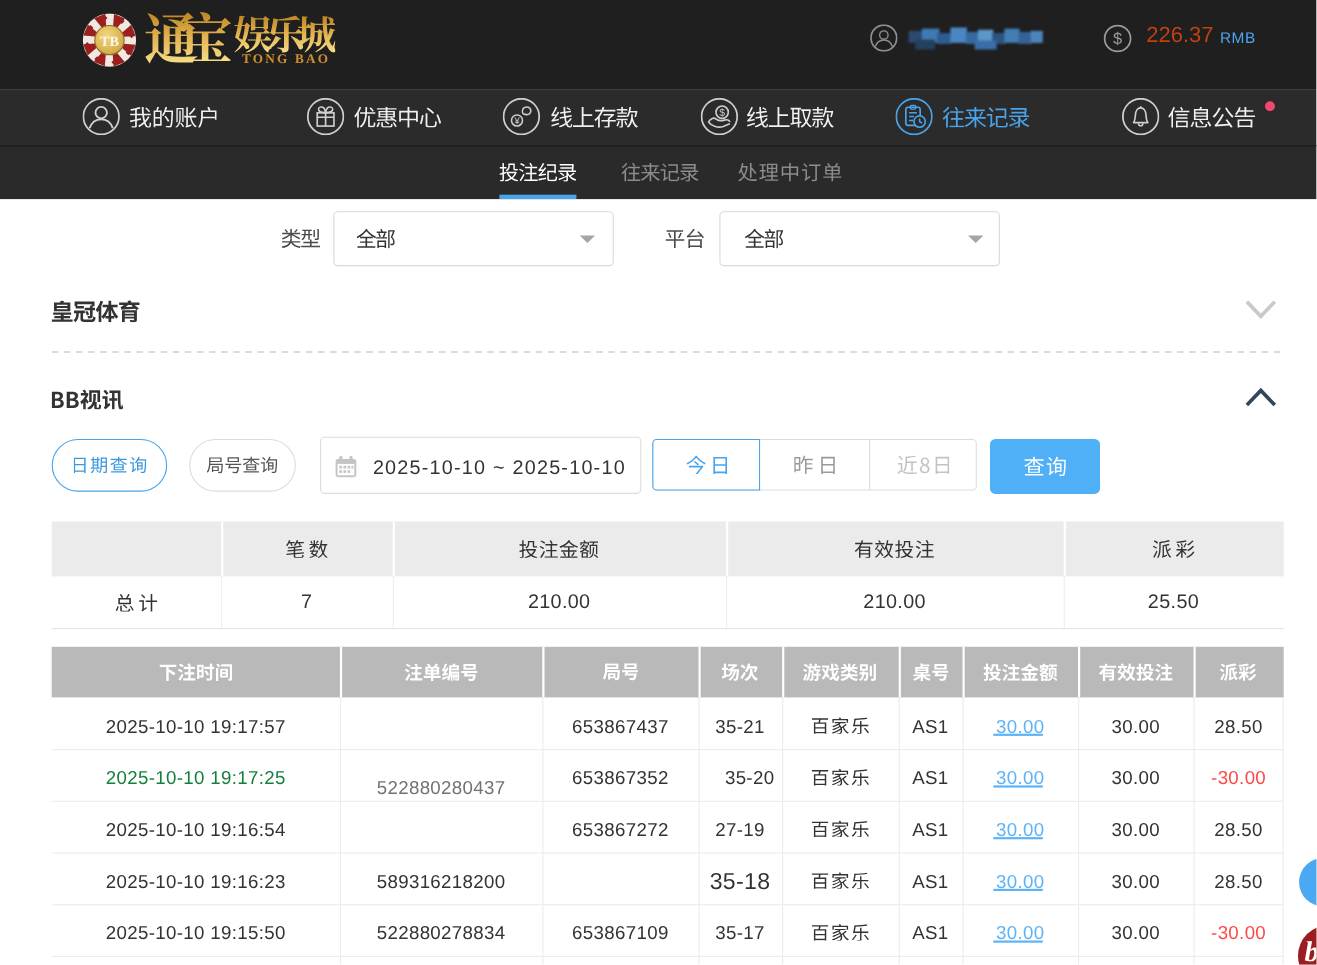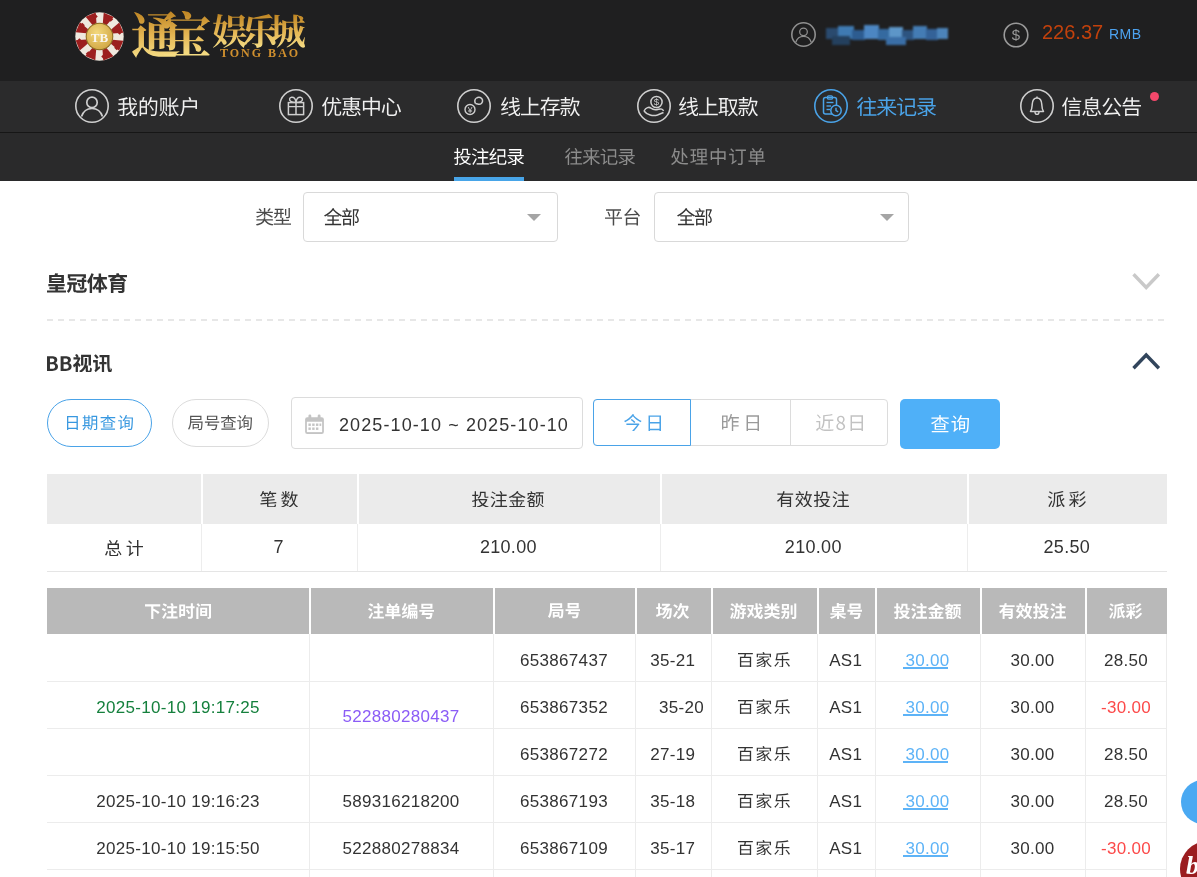--- a/index.html
+++ b/index.html
@@ -520,74 +520,75 @@
     <div class="abs" style="left:816.5px;top:634px;width:1px;height:243px;background:#ececec"></div>
     <div class="abs" style="left:875px;top:634px;width:1px;height:243px;background:#ececec"></div>
     <div class="abs" style="left:980px;top:634px;width:1px;height:243px;background:#ececec"></div>
     <div class="abs" style="left:1085px;top:634px;width:1px;height:243px;background:#ececec"></div>
     <div class="abs" style="left:1166px;top:634px;width:1px;height:243px;background:#ececec"></div>
     <div class="abs" style="left:47px;top:681px;width:1120px;height:1px;background:#ececec"></div>
     <div class="abs" style="left:47px;top:728px;width:1120px;height:1px;background:#ececec"></div>
     <div class="abs" style="left:47px;top:775px;width:1120px;height:1px;background:#ececec"></div>
     <div class="abs" style="left:47px;top:822px;width:1120px;height:1px;background:#ececec"></div>
     <div class="abs" style="left:47px;top:869px;width:1120px;height:1px;background:#ececec"></div>
+    <div class="cell" style="left:47px;top:634px;width:262px;height:47px;font-size:17px;color:#333;letter-spacing:0.3px;padding-top:7px;box-sizing:border-box">2025-10-10 19:17:57</div>
     <div class="cell" style="left:493px;top:634px;width:142px;height:47px;font-size:17px;color:#333;letter-spacing:0.3px;padding-top:7px;box-sizing:border-box">653867437</div>
     <div class="cell" style="left:635px;top:634px;width:75.5px;height:47px;font-size:17px;color:#333;letter-spacing:0.3px;padding-top:7px;box-sizing:border-box">35-21</div>
     <div style="position:absolute;left:737.5px;top:651.6px;line-height:0">
       <svg class="t " width="52.0" height="15.8" viewBox="0 0 52.0 15.8">
         <g fill="#333333" transform="translate(-1.09,14.40) scale(0.01700,-0.01700)">
           <use href="#q89" x="0.0"></use>
           <use href="#q90" x="1081.4"></use>
           <use href="#q91" x="2162.8"></use>
         </g>
       </svg>
     </div>
     <div class="cell" style="left:816.5px;top:634px;width:58.5px;height:47px;font-size:17px;color:#333;letter-spacing:0.3px;padding-top:7px;box-sizing:border-box">AS1</div>
     <div class="cell" style="left:875px;top:634px;width:105px;height:47px;font-size:17px;color:#5db3f7;letter-spacing:0.3px;padding-top:7px;box-sizing:border-box">30.00</div>
     <div class="cell" style="left:980px;top:634px;width:105px;height:47px;font-size:17px;color:#333;letter-spacing:0.3px;padding-top:7px;box-sizing:border-box">30.00</div>
     <div class="cell" style="left:1085px;top:634px;width:82px;height:47px;font-size:17px;color:#333;letter-spacing:0.3px;padding-top:7px;box-sizing:border-box">28.50</div>
     <div class="abs" style="left:903px;top:667px;width:45px;height:1.5px;background:#5db3f7"></div>
     <div class="cell" style="left:47px;top:681px;width:262px;height:47px;font-size:17px;color:#15803d;letter-spacing:0.3px;padding-top:7px;box-sizing:border-box">2025-10-10 19:17:25</div>
-    <div class="cell" style="left:309px;top:681px;width:184px;height:47px;font-size:17px;color:#8b5cf6;letter-spacing:0.3px;padding-top:25px;box-sizing:border-box">522880280437</div>
+    <div class="cell" style="left:309px;top:681px;width:184px;height:47px;font-size:17px;color:#737373;letter-spacing:0.3px;padding-top:25px;box-sizing:border-box">522880280437</div>
     <div class="cell" style="left:493px;top:681px;width:142px;height:47px;font-size:17px;color:#333;letter-spacing:0.3px;padding-top:7px;box-sizing:border-box">653867352</div>
     <div class="cell" style="left:635px;top:681px;width:93px;height:47px;font-size:17px;color:#333;letter-spacing:0.3px;padding-top:7px;box-sizing:border-box">35-20</div>
     <div style="position:absolute;left:737.5px;top:698.6px;line-height:0">
       <svg class="t " width="52.0" height="15.8" viewBox="0 0 52.0 15.8">
         <g fill="#333333" transform="translate(-1.09,14.40) scale(0.01700,-0.01700)">
           <use href="#q89" x="0.0"></use>
           <use href="#q90" x="1081.4"></use>
           <use href="#q91" x="2162.8"></use>
         </g>
       </svg>
     </div>
     <div class="cell" style="left:816.5px;top:681px;width:58.5px;height:47px;font-size:17px;color:#333;letter-spacing:0.3px;padding-top:7px;box-sizing:border-box">AS1</div>
     <div class="cell" style="left:875px;top:681px;width:105px;height:47px;font-size:17px;color:#5db3f7;letter-spacing:0.3px;padding-top:7px;box-sizing:border-box">30.00</div>
     <div class="cell" style="left:980px;top:681px;width:105px;height:47px;font-size:17px;color:#333;letter-spacing:0.3px;padding-top:7px;box-sizing:border-box">30.00</div>
     <div class="cell" style="left:1085px;top:681px;width:82px;height:47px;font-size:17px;color:#fc4949;letter-spacing:0.3px;padding-top:7px;box-sizing:border-box">-30.00</div>
     <div class="abs" style="left:903px;top:714px;width:45px;height:1.5px;background:#5db3f7"></div>
+    <div class="cell" style="left:47px;top:728px;width:262px;height:47px;font-size:17px;color:#333;letter-spacing:0.3px;padding-top:7px;box-sizing:border-box">2025-10-10 19:16:54</div>
     <div class="cell" style="left:493px;top:728px;width:142px;height:47px;font-size:17px;color:#333;letter-spacing:0.3px;padding-top:7px;box-sizing:border-box">653867272</div>
     <div class="cell" style="left:635px;top:728px;width:75.5px;height:47px;font-size:17px;color:#333;letter-spacing:0.3px;padding-top:7px;box-sizing:border-box">27-19</div>
     <div style="position:absolute;left:737.5px;top:745.6px;line-height:0">
       <svg class="t " width="52.0" height="15.8" viewBox="0 0 52.0 15.8">
         <g fill="#333333" transform="translate(-1.09,14.40) scale(0.01700,-0.01700)">
           <use href="#q89" x="0.0"></use>
           <use href="#q90" x="1081.4"></use>
           <use href="#q91" x="2162.8"></use>
         </g>
       </svg>
     </div>
     <div class="cell" style="left:816.5px;top:728px;width:58.5px;height:47px;font-size:17px;color:#333;letter-spacing:0.3px;padding-top:7px;box-sizing:border-box">AS1</div>
     <div class="cell" style="left:875px;top:728px;width:105px;height:47px;font-size:17px;color:#5db3f7;letter-spacing:0.3px;padding-top:7px;box-sizing:border-box">30.00</div>
     <div class="cell" style="left:980px;top:728px;width:105px;height:47px;font-size:17px;color:#333;letter-spacing:0.3px;padding-top:7px;box-sizing:border-box">30.00</div>
     <div class="cell" style="left:1085px;top:728px;width:82px;height:47px;font-size:17px;color:#333;letter-spacing:0.3px;padding-top:7px;box-sizing:border-box">28.50</div>
     <div class="abs" style="left:903px;top:761px;width:45px;height:1.5px;background:#5db3f7"></div>
     <div class="cell" style="left:47px;top:775px;width:262px;height:47px;font-size:17px;color:#333;letter-spacing:0.3px;padding-top:7px;box-sizing:border-box">2025-10-10 19:16:23</div>
     <div class="cell" style="left:309px;top:775px;width:184px;height:47px;font-size:17px;color:#333;letter-spacing:0.3px;padding-top:7px;box-sizing:border-box">589316218200</div>
-    <div class="cell" style="left:493px;top:775px;width:142px;height:47px;font-size:17px;color:#333;letter-spacing:0.3px;padding-top:7px;box-sizing:border-box">653867193</div>
-    <div class="cell" style="left:635px;top:775px;width:75.5px;height:47px;font-size:17px;color:#333;letter-spacing:0.3px;padding-top:7px;box-sizing:border-box">35-18</div>
+    <div class="cell" style="left:635px;top:775px;width:75.5px;height:47px;font-size:21px;color:#333;letter-spacing:0.3px;padding-top:7px;box-sizing:border-box">35-18</div>
     <div style="position:absolute;left:737.5px;top:792.6px;line-height:0">
       <svg class="t " width="52.0" height="15.8" viewBox="0 0 52.0 15.8">
         <g fill="#333333" transform="translate(-1.09,14.40) scale(0.01700,-0.01700)">
           <use href="#q89" x="0.0"></use>
           <use href="#q90" x="1081.4"></use>
           <use href="#q91" x="2162.8"></use>
         </g>
       </svg>
     </div>
     <div class="cell" style="left:816.5px;top:775px;width:58.5px;height:47px;font-size:17px;color:#333;letter-spacing:0.3px;padding-top:7px;box-sizing:border-box">AS1</div>

